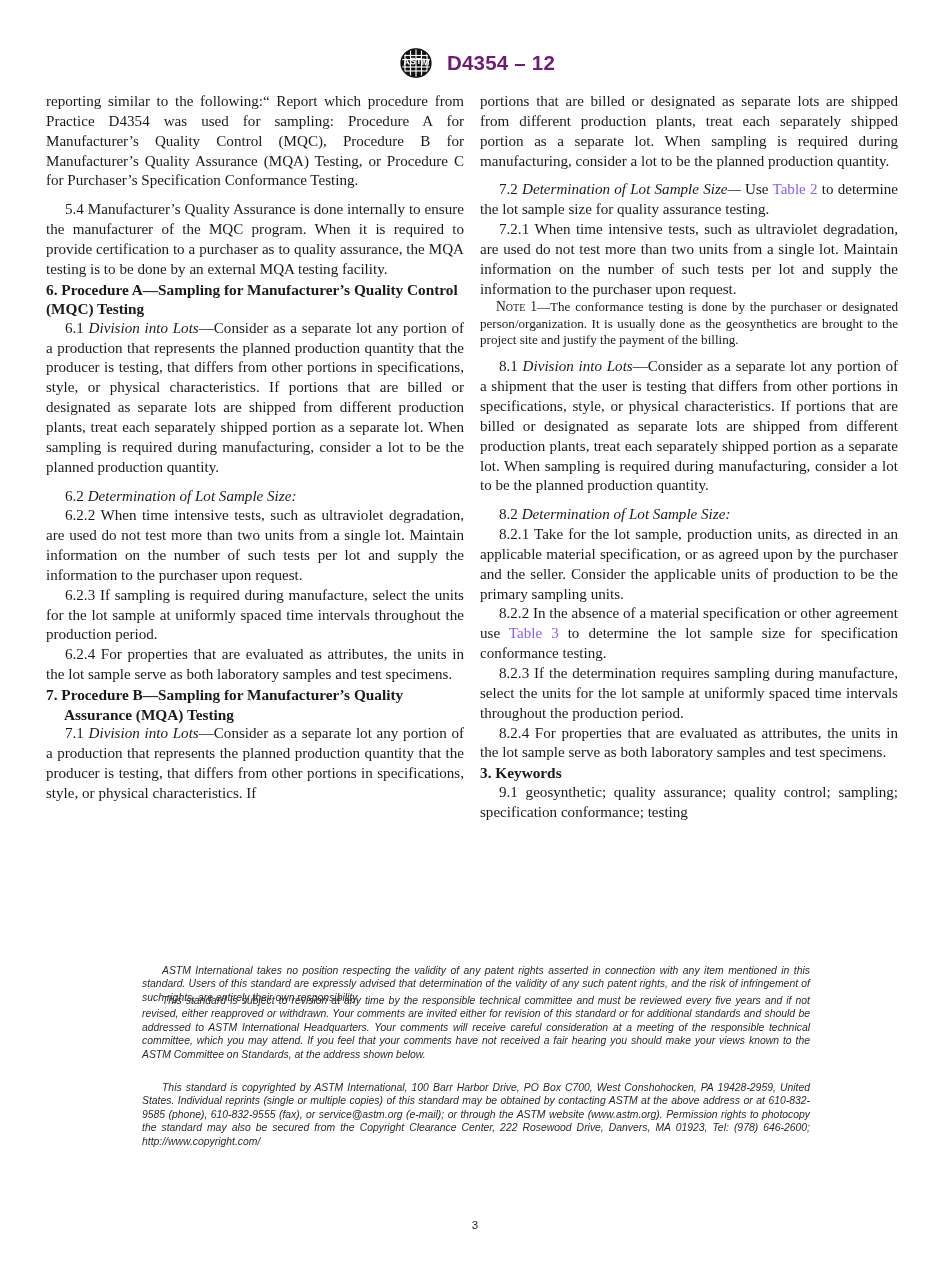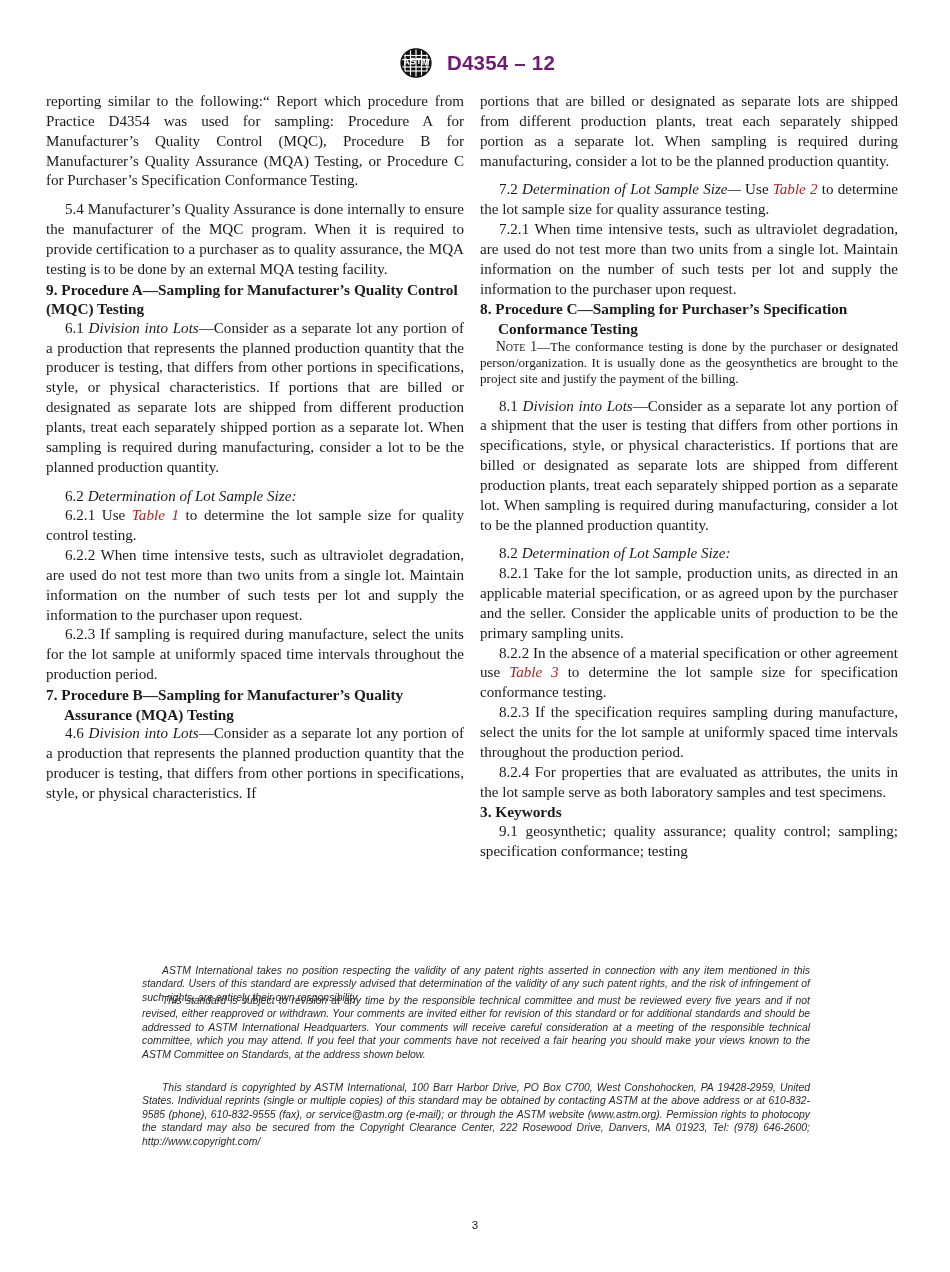--- a/index.html
+++ b/index.html
@@ -86,21 +86,21 @@
     padding-left: 18px;
     text-indent: -18px;
   }
   h2.sec.nohang {
     text-indent: 0;
   }
   .sec-space-top { margin-top: 13px; }
   .sec-space-bot { margin-bottom: 3px; }
 
   .ital { font-style: italic; }
-  .tbl  { color: #b91c1c; font-style: italic; }
+  .tbl  { color: #8b5cf6; }
 
   .note {
     margin: 0;
     font-size: 13.1px;
     line-height: 16.3px;
     text-align: justify;
     text-indent: 16px;
   }
   .note-label {
     font-variant: small-caps;
@@ -169,60 +169,59 @@
   </div>
 
   <div class="columns">
 
     <div class="col">
 
       <p class="cont">reporting similar to the following:“ Report which procedure from Practice D4354 was used for sampling: Procedure A for Manufacturer’s Quality Control (MQC), Procedure B for Manufacturer’s Quality Assurance (MQA) Testing, or Procedure C for Purchaser’s Specification Conformance Testing.</p>
 
       <p class="ind gap-before">5.4 Manufacturer’s Quality Assurance is done internally to ensure the manufacturer of the MQC program. When it is required to provide certification to a purchaser as to quality assurance, the MQA testing is to be done by an external MQA testing facility.</p>
 
-      <h2 class="sec sec-space-top sec-space-bot nohang">9.  Procedure A—Sampling for Manufacturer’s Quality Control (MQC) Testing</h2>
+      <h2 class="sec sec-space-top sec-space-bot nohang">6.  Procedure A—Sampling for Manufacturer’s Quality Control (MQC) Testing</h2>
 
       <p class="ind"><span>6.1 </span><span class="ital">Division into Lots</span><span>—Consider as a separate lot any portion of a production that represents the planned production quantity that the producer is testing, that differs from other portions in specifications, style, or physical characteristics. If portions that are billed or designated as separate lots are shipped from different production plants, treat each separately shipped portion as a separate lot. When sampling is required during manufacturing, consider a lot to be the planned production quantity.</span></p>
 
       <p class="ind gap-before"><span>6.2 </span><span class="ital">Determination of Lot Sample Size:</span></p>
 
-      <p class="ind"><span>6.2.1 Use </span><span class="tbl">Table 1</span><span> to determine the lot sample size for quality control testing.</span></p>
 
       <p class="ind">6.2.2 When time intensive tests, such as ultraviolet degradation, are used do not test more than two units from a single lot. Maintain information on the number of such tests per lot and supply the information to the purchaser upon request.</p>
 
       <p class="ind">6.2.3 If sampling is required during manufacture, select the units for the lot sample at uniformly spaced time intervals throughout the production period.</p>
 
+      <p class="ind">6.2.4 For properties that are evaluated as attributes, the units in the lot sample serve as both laboratory samples and test specimens.</p>
 
       <h2 class="sec sec-space-top sec-space-bot hang">7.  Procedure B—Sampling for Manufacturer’s Quality Assurance (MQA) Testing</h2>
 
-      <p class="ind"><span>4.6 </span><span class="ital">Division into Lots</span><span>—Consider as a separate lot any portion of a production that represents the planned production quantity that the producer is testing, that differs from other portions in specifications, style, or physical characteristics. If</span></p>
+      <p class="ind"><span>7.1 </span><span class="ital">Division into Lots</span><span>—Consider as a separate lot any portion of a production that represents the planned production quantity that the producer is testing, that differs from other portions in specifications, style, or physical characteristics. If</span></p>
 
     </div>
 
     <div class="col">
 
       <p class="cont">portions that are billed or designated as separate lots are shipped from different production plants, treat each separately shipped portion as a separate lot. When sampling is required during manufacturing, consider a lot to be the planned production quantity.</p>
 
       <p class="ind gap-before"><span>7.2 </span><span class="ital">Determination of Lot Sample Size—</span><span> Use </span><span class="tbl">Table 2</span><span> to determine the lot sample size for quality assurance testing.</span></p>
 
       <p class="ind">7.2.1 When time intensive tests, such as ultraviolet degradation, are used do not test more than two units from a single lot. Maintain information on the number of such tests per lot and supply the information to the purchaser upon request.</p>
 
-      <h2 class="sec sec-space-top hang">8.  Procedure C—Sampling for Purchaser’s Specification Conformance Testing</h2>
 
       <p class="note"><span class="note-label">Note 1</span><span>—The conformance testing is done by the purchaser or designated person/organization. It is usually done as the geosynthetics are brought to the project site and justify the payment of the billing.</span></p>
 
       <p class="ind gap-before"><span>8.1 </span><span class="ital">Division into Lots</span><span>—Consider as a separate lot any portion of a shipment that the user is testing that differs from other portions in specifications, style, or physical characteristics. If portions that are billed or designated as separate lots are shipped from different production plants, treat each separately shipped portion as a separate lot. When sampling is required during manufacturing, consider a lot to be the planned production quantity.</span></p>
 
       <p class="ind gap-before"><span>8.2 </span><span class="ital">Determination of Lot Sample Size:</span></p>
 
       <p class="ind">8.2.1 Take for the lot sample, production units, as directed in an applicable material specification, or as agreed upon by the purchaser and the seller. Consider the applicable units of production to be the primary sampling units.</p>
 
       <p class="ind"><span>8.2.2 In the absence of a material specification or other agreement use </span><span class="tbl">Table 3</span><span> to determine the lot sample size for specification conformance testing.</span></p>
 
-      <p class="ind">8.2.3 If the specification requires sampling during manufacture, select the units for the lot sample at uniformly spaced time intervals throughout the production period.</p>
+      <p class="ind">8.2.3 If the determination requires sampling during manufacture, select the units for the lot sample at uniformly spaced time intervals throughout the production period.</p>
 
       <p class="ind">8.2.4 For properties that are evaluated as attributes, the units in the lot sample serve as both laboratory samples and test specimens.</p>
 
       <h2 class="sec sec-space-top sec-space-bot nohang">3.  Keywords</h2>
 
       <p class="ind">9.1 geosynthetic; quality assurance; quality control; sampling; specification conformance; testing</p>
 
     </div>
   </div>
 

